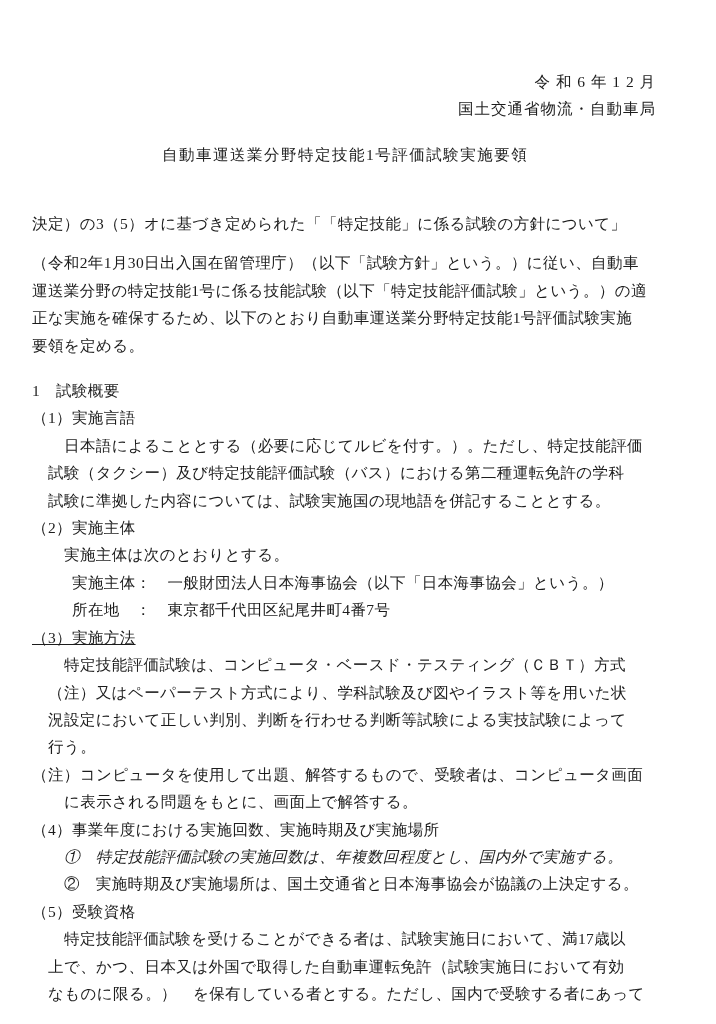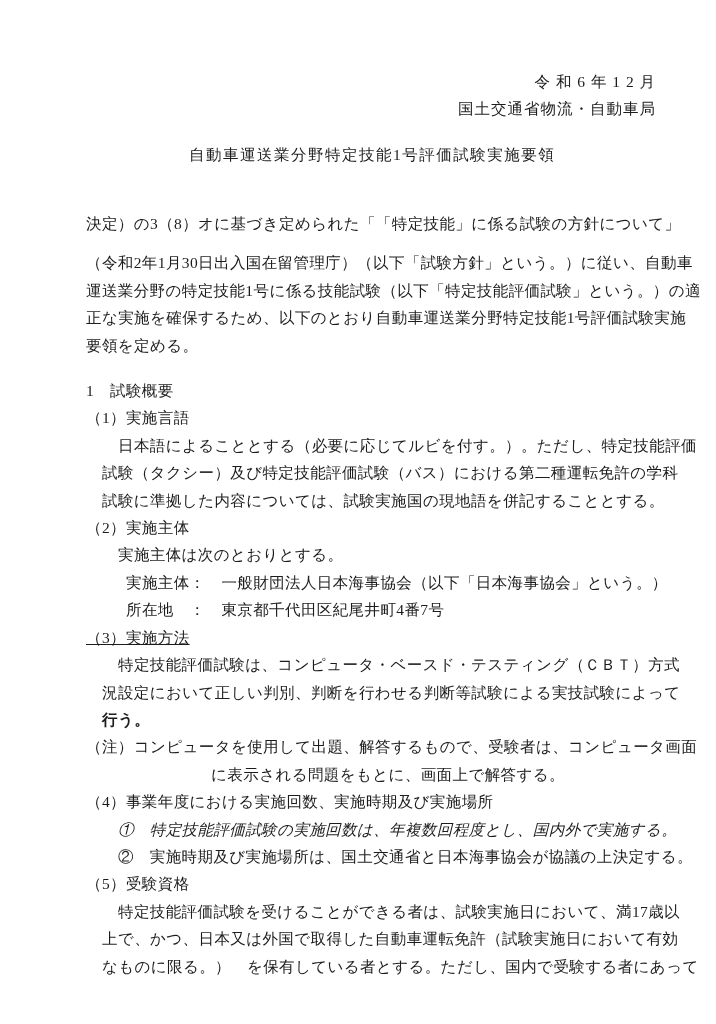--- a/index.html
+++ b/index.html
@@ -10,21 +10,21 @@
   .page {
     position: relative;
     width: 716px;
     height: 1024px;
     background: #ffffff;
     color: #1c1c1c;
     font-family: "Liberation Serif", "DejaVu Serif", serif;
     font-size: 15.5px;
     overflow: hidden;
     box-sizing: border-box;
-    padding: 68px 58px 0 86px;
+    padding: 68px 58px 0 32px;
   }
   .header-block {
     text-align: right;
     padding-right: 2px;
   }
   .header-line {
     line-height: 27px;
     letter-spacing: 1px;
     white-space: pre;
   }
@@ -50,41 +50,42 @@
 
 <div class="page">
   <div class="header-block">
     <div class="header-line">令 和 6 年 1 2 月</div>
     <div class="header-line">国土交通省物流・自動車局</div>
   </div>
 
   <div class="doc-title">自動車運送業分野特定技能1号評価試験実施要領</div>
 
   <div class="doc-body" id="doc-body">
-      <div class="line" style="padding-left: 0px;">決定）の3（8）オに基づき定められた「「特定技能」に係る試験の方針について」</div>
+      <div class="line" style="padding-left: 0px;">決定）の3（5）オに基づき定められた「「特定技能」に係る試験の方針について」</div>
       <div class="line" style="padding-left: 0px; margin-top: 12px;">（令和2年1月30日出入国在留管理庁）（以下「試験方針」という。）に従い、自動車</div>
       <div class="line" style="padding-left: 0px;">運送業分野の特定技能1号に係る技能試験（以下「特定技能評価試験」という。）の適</div>
       <div class="line" style="padding-left: 0px;">正な実施を確保するため、以下のとおり自動車運送業分野特定技能1号評価試験実施</div>
       <div class="line" style="padding-left: 0px;">要領を定める。</div>
       <div class="gap"></div>
       <div class="line" style="padding-left: 0px;">1　試験概要</div>
       <div class="line" style="padding-left: 0px;">（1）実施言語</div>
       <div class="line" style="padding-left: 32px;">日本語によることとする（必要に応じてルビを付す。）。ただし、特定技能評価</div>
       <div class="line" style="padding-left: 16px;">試験（タクシー）及び特定技能評価試験（バス）における第二種運転免許の学科</div>
       <div class="line" style="padding-left: 16px;">試験に準拠した内容については、試験実施国の現地語を併記することとする。</div>
       <div class="line" style="padding-left: 0px;">（2）実施主体</div>
       <div class="line" style="padding-left: 32px;">実施主体は次のとおりとする。</div>
       <div class="line" style="padding-left: 40px;">実施主体：　一般財団法人日本海事協会（以下「日本海事協会」という。）</div>
       <div class="line" style="padding-left: 40px;">所在地　：　東京都千代田区紀尾井町4番7号</div>
       <div class="line" style="padding-left: 0px; text-decoration: underline;">（3）実施方法</div>
       <div class="line" style="padding-left: 32px;">特定技能評価試験は、コンピュータ・ベースド・テスティング（ＣＢＴ）方式</div>
+      <div class="line" style="padding-left: 16px;">（注）又はペーパーテスト方式により、学科試験及び図やイラスト等を用いた状</div>
       <div class="line" style="padding-left: 16px;">況設定において正しい判別、判断を行わせる判断等試験による実技試験によって</div>
-      <div class="line" style="padding-left: 16px; font-weight: bold;">行う。</div>
+      <div class="line" style="padding-left: 16px;">行う。</div>
       <div class="line" style="padding-left: 0px;">（注）コンピュータを使用して出題、解答するもので、受験者は、コンピュータ画面</div>
-      <div class="line" style="padding-left: 32px; text-align: center;">に表示される問題をもとに、画面上で解答する。</div>
+      <div class="line" style="padding-left: 32px;">に表示される問題をもとに、画面上で解答する。</div>
       <div class="line" style="padding-left: 0px; font-family: Liberation Serif, serif;">（4）事業年度における実施回数、実施時期及び実施場所</div>
       <div class="line" style="padding-left: 32px; font-style: italic;">①　特定技能評価試験の実施回数は、年複数回程度とし、国内外で実施する。</div>
       <div class="line" style="padding-left: 32px;">②　実施時期及び実施場所は、国土交通省と日本海事協会が協議の上決定する。</div>
       <div class="line" style="padding-left: 0px;">（5）受験資格</div>
       <div class="line" style="padding-left: 32px;">特定技能評価試験を受けることができる者は、試験実施日において、満17歳以</div>
       <div class="line" style="padding-left: 16px;">上で、かつ、日本又は外国で取得した自動車運転免許（試験実施日において有効</div>
       <div class="line" style="padding-left: 16px;">なものに限る。）　を保有している者とする。ただし、国内で受験する者にあって</div>
     </div>
 </div>
 

